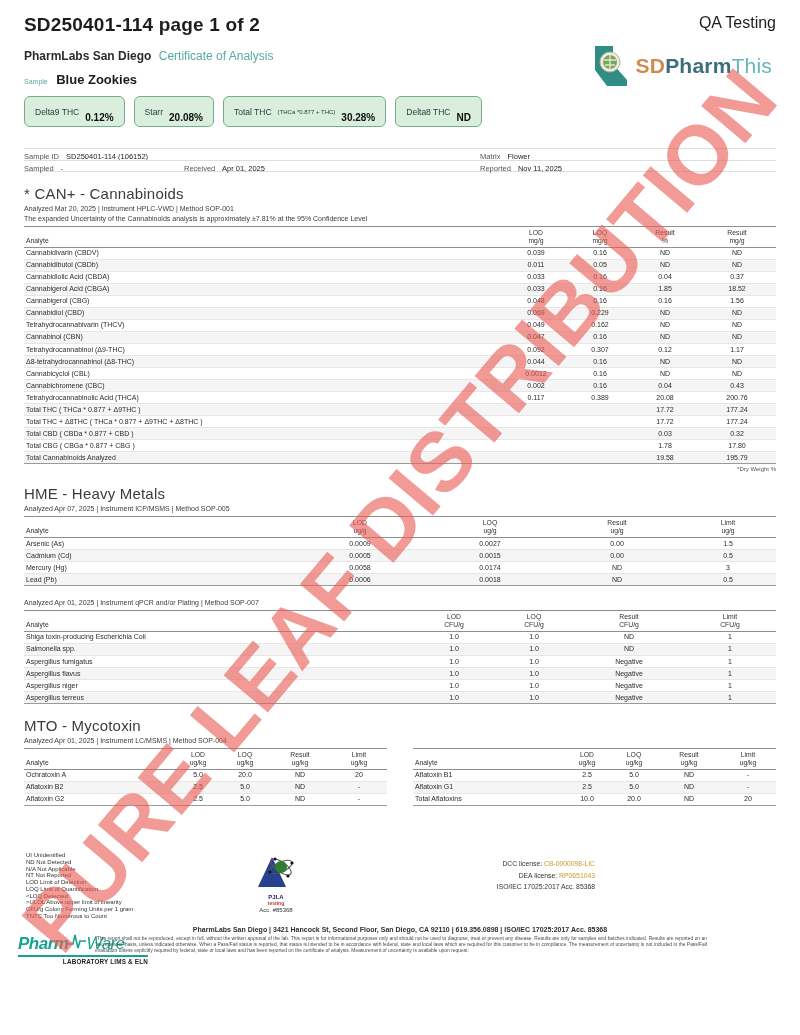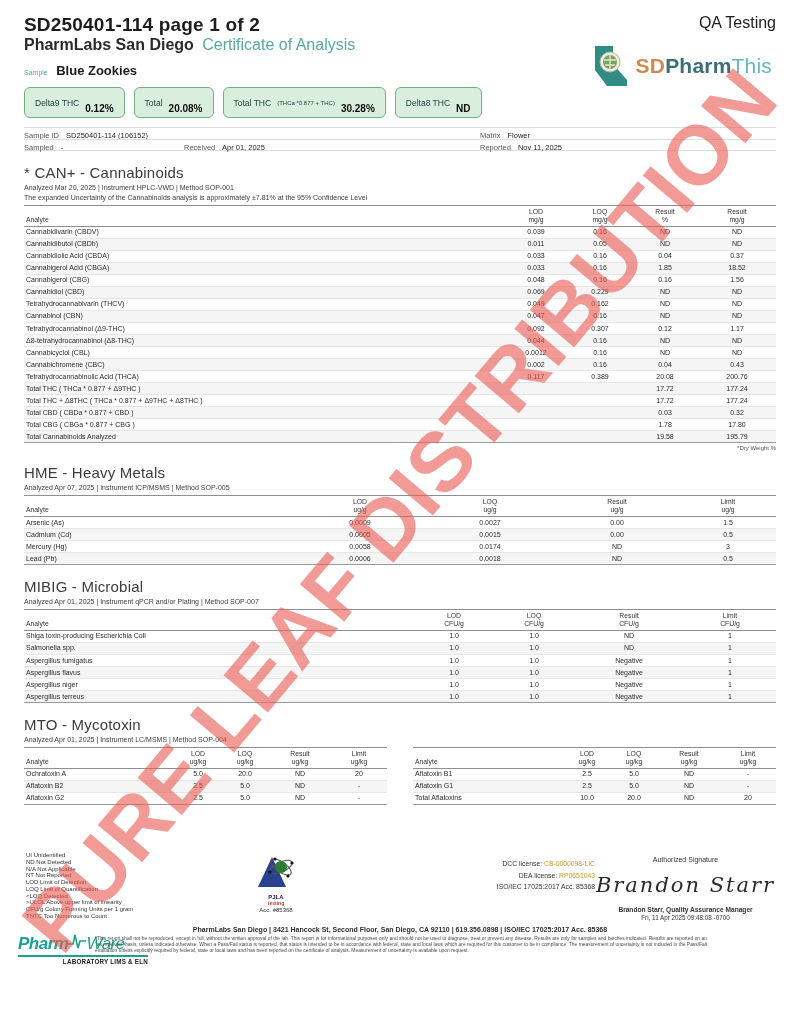--- a/index.html
+++ b/index.html
@@ -3,21 +3,21 @@
 <meta charset="utf-8">
 <style>
   * { margin:0; padding:0; box-sizing:border-box; }
   body { background:#888; font-family:"Liberation Sans", sans-serif; }
   .page { position:relative; width:800px; height:1035px; background:#fff; margin:0 auto; overflow:hidden; padding:14px 24px; color:#222; }
 
   
   .hdr-row { display:flex; justify-content:space-between; align-items:flex-start; }
   .doc-title { font-size:19px; font-weight:700; color:#1d1d1d; letter-spacing:0.2px; }
   .qa { font-size:16px; color:#1d1d1d; }
-  .lab-line { font-size:16px; }
+  .lab-line { margin-top:13px; font-size:12px; }
   .lab-name { font-weight:700; color:#2b2b2b; }
   .cert-title { color:#57a9a2; margin-left:4px; }
   .sample-line { margin-top:7px; }
   .sample-label { font-size:7px; color:#57a9a2; margin-right:4px; }
   .sample-name { font-size:13px; font-weight:700; color:#1c1c1c; }
 
   
   .badges { display:flex; gap:9px; margin-top:8px; }
   .badge { display:flex; align-items:center; gap:6px; background:#d9eedd; border:1px solid #74ae86; border-radius:6px; padding:3px 10px; }
   .badge .b-label { font-size:8.5px; color:#23403a; }
@@ -26,21 +26,21 @@
 
   
   .brand { position:absolute; right:28px; top:44px; display:flex; align-items:center; gap:5px; }
   .brand svg { display:block; }
   .brand-text { font-size:21px; font-weight:700; letter-spacing:0.2px; }
   .brand-sd { color:#d08a4e; }
   .brand-pharm { color:#3c6e79; }
   .brand-labs { color:#62b8bd; font-weight:400; }
 
   
-  .info { margin-top:9px; font-size:7.5px; }
+  .info { margin-top:21px; font-size:7.5px; }
   .info-row { position:relative; border-top:1px solid #ddd; padding:2.5px 0 2px 0; height:12px; }
   .info-row:last-child { border-bottom:1px solid #ddd; }
   .i-label { color:#555; margin-right:5px; }
   .i-val { color:#1e1e1e; }
   .seg-mid { position:absolute; left:160px; top:2.5px; }
   .seg-right { position:absolute; left:456px; top:2.5px; }
 
   
   .sec { margin-top:13px; }
   .sec h2 { font-size:15px; font-weight:500; color:#3c3c3c; letter-spacing:0.2px; }
@@ -120,21 +120,21 @@
     </span>
     <span class="brand-text"><span class="brand-sd">SD</span><span class="brand-pharm">Pharm</span><span class="brand-labs">This</span></span>
   </div>
 
   <div class="badges">
     <div class="badge">
       <span class="b-label">Delta9 THC</span>
       <span class="b-value">0.12%</span>
     </div>
     <div class="badge">
-      <span class="b-label">Total</span>
+      <span class="b-label">Starr</span>
       <span class="b-value">20.08%</span>
     </div>
     <div class="badge">
       <span class="b-label">Total THC</span>
       <span class="b-sub">(THCa *0.877 + THC)</span>
       <span class="b-value">30.28%</span>
     </div>
     <div class="badge">
       <span class="b-label">Delta8 THC</span>
       <span class="b-value">ND</span>
@@ -392,21 +392,20 @@
             <td class="c-num">0.0006</td>
             <td class="c-num">0.0018</td>
             <td class="c-num val-nd">ND</td>
             <td class="c-num">0.5</td>
           </tr>
         </tbody>
     </table>
   </section>
 
   <section class="sec">
-    <h2>MIBIG - Microbial</h2>
     <div class="meta">Analyzed Apr 01, 2025   | Instrument qPCR and/or Plating   | Method SOP-007</div>
     <table class="tbl">
       <colgroup>
           <col class="col-analyte">
           <col style="width:80px">
           <col style="width:80px">
           <col style="width:110px">
           <col style="width:92px">
         </colgroup>
       <thead>
@@ -639,23 +638,17 @@
     <div class="pjla-sub">testing</div>
     <div class="pjla-acc">Acc. #85368</div>
   </div>
 
   <div class="licenses">
     <div><span>DCC license:</span> <span class="lic-val">CB-0000098-LIC</span></div>
     <div><span>DEA license:</span> <span class="lic-val">RP0651043</span></div>
     <div>ISO/IEC 17025:2017 Acc. 85368</div>
   </div>
 
-  <div class="sig-block">
-    <div class="sig-label">Authorized Signature</div>
-    <div class="sig-script">Brandon Starr</div>
-    <div class="sig-name">Brandon Starr, Quality Assurance Manager</div>
-    <div class="sig-date">Fri, 11 Apr 2025 09:48:08 -0700</div>
-  </div>
 
   <div class="address">PharmLabs San Diego | 3421 Hancock St, Second Floor, San Diego, CA 92110 | 619.356.0898 | ISO/IEC 17025:2017 Acc. 85368</div>
   <div class="disclaimer">*This report shall not be reproduced, except in full, without the written approval of the lab. This report is for informational purposes only and should not be used to diagnose, treat or prevent any disease. Results are only for samples and batches indicated. Results are reported on an "as received" basis, unless indicated otherwise. When a Pass/Fail status is reported, that status is intended to be in accordance with federal, state and local laws which are required for this customer to be in compliance. The measurement of uncertainty is not included in the Pass/Fail evaluation unless explicitly required by federal, state or local laws and has been reported on the certificate of analysis. Measurement of uncertainty is available upon request.</div>
 
 </div>
 
 </body></html>

